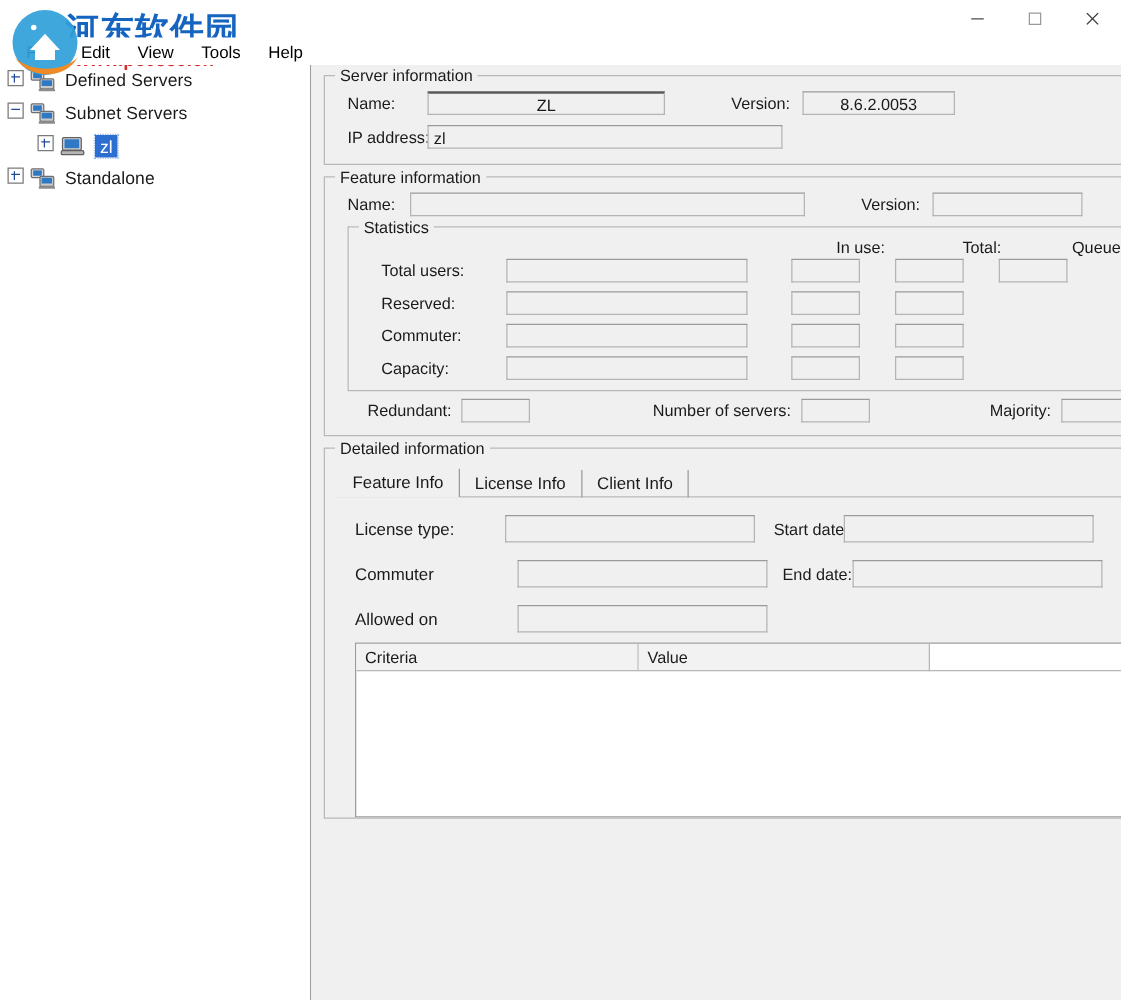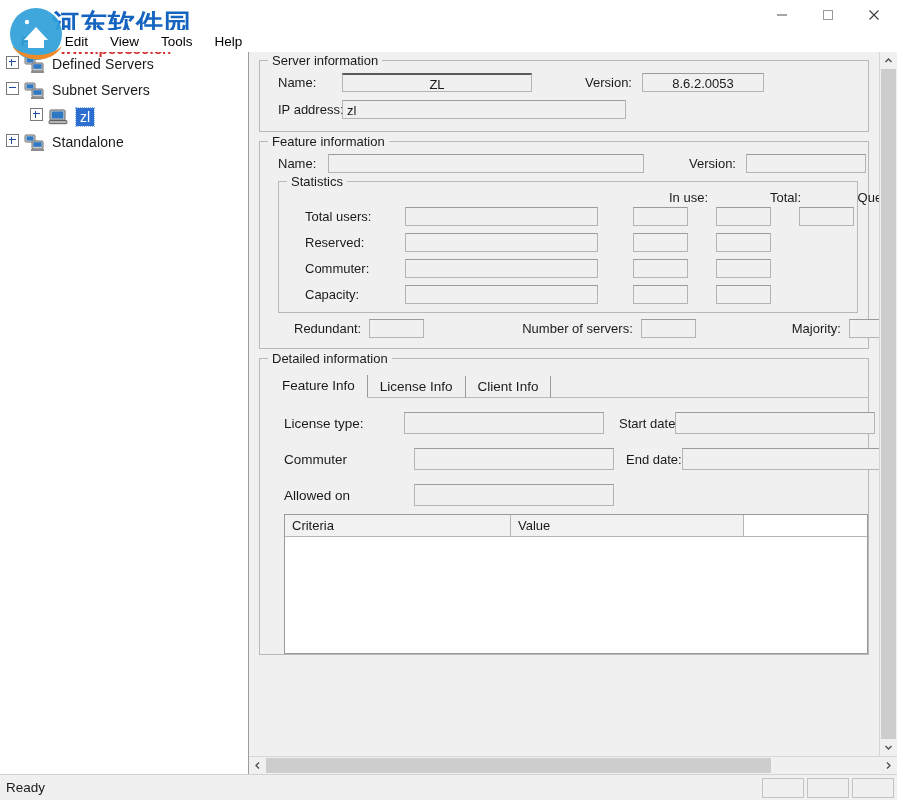--- a/index.html
+++ b/index.html
@@ -127,21 +127,20 @@
     color: #ffffff;
     padding: 1px 4px;
     outline: 1px dotted #8fb6ec;
   }
 
   
   .detail-pane {
     flex: 1 1 auto;
     min-width: 0;
     display: flex;
-    flex-direction: column;
     background: #f0f0f0;
     position: relative;
   }
   .detail-scrollwrap {
     flex: 1 1 auto;
     display: flex;
     min-height: 0;
   }
   .detail-content {
     flex: 1 1 auto;
@@ -623,27 +622,20 @@
         <div class="hfill"></div>
         <div class="sb-btn-h">
           <svg width="9" height="9" viewBox="0 0 9 9">
               <polyline points="3,1.5 6,4.5 3,7.5" fill="none" stroke="#4d4d4d" stroke-width="1.3"></polyline>
             </svg>
         </div>
       </div>
     </div>
   </div>
 
-  <div class="statusbar">
-    <div class="status-text">Ready</div>
-    <div class="status-spacer"></div>
-    <div class="status-panel"></div>
-    <div class="status-panel"></div>
-    <div class="status-panel"></div>
-  </div>
 </div>
 
 <div class="watermark">
   <svg width="60" height="58" viewBox="0 0 60 58">
     <circle cx="28" cy="28" r="26" fill="#2f9fd8" opacity="0.92"></circle>
     <path d="M16 34 L28 21 L40 34 L36 34 L36 42 L20 42 L20 34 Z" fill="#ffffff"></path>
     <path d="M4 40 C16 58 44 58 54 40 C42 52 16 52 4 40 Z" fill="#f08a24"></path>
     <circle cx="19" cy="16" r="2.2" fill="#ffffff"></circle>
   </svg>
 </div>

